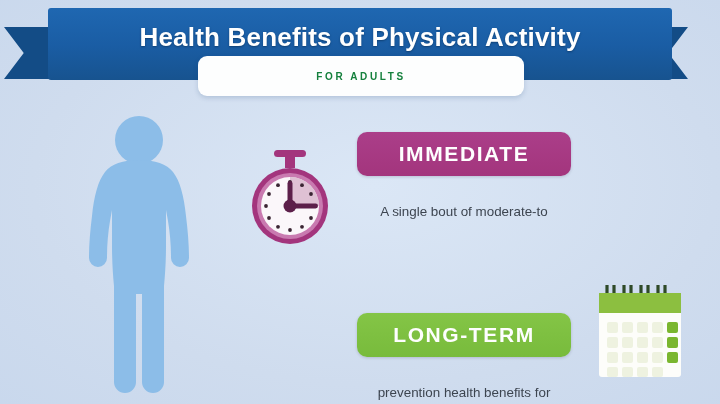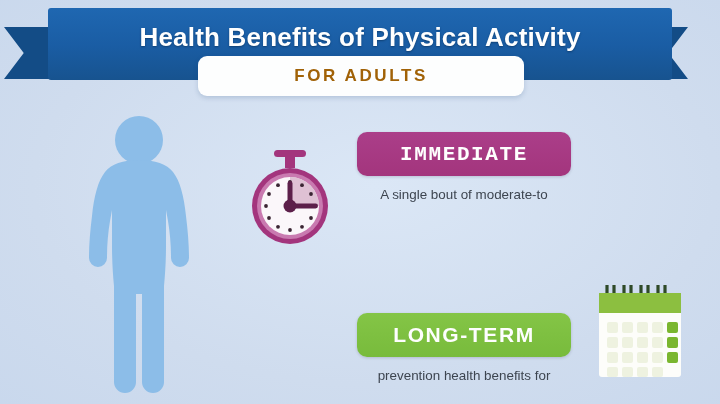--- a/index.html
+++ b/index.html
@@ -84,22 +84,22 @@
     left: 198px; top: 56px;
     width: 326px; height: 40px;
     background: #fdfefe;
     border-radius: 9px;
     display: flex;
     align-items: center;
     justify-content: center;
     box-shadow: 0 2px 5px rgba(20,60,110,0.18);
   }
   #adults-label {
-    color: #a16207;
-    font-size: 17px;
+    color: #15803d;
+    font-size: 10px;
     font-weight: bold;
     letter-spacing: 2.6px;
   }
 
   
   #person-figure {
     position: absolute;
     left: 78px; top: 112px;
     width: 132px; height: 286px;
   }
@@ -137,25 +137,25 @@
     justify-content: center;
     box-shadow: 0 1px 3px rgba(40,30,60,0.18);
   }
   .badge-label {
     color: #fefefe;
     font-size: 21px;
     font-weight: bold;
     letter-spacing: 1.6px;
     white-space: nowrap;
   }
-  #badge-immediate { background: linear-gradient(180deg, #ab3e89 0%, #a3357d 100%); font-family: Liberation Mono, monospace; }
+  #badge-immediate { background: linear-gradient(180deg, #ab3e89 0%, #a3357d 100%); }
   #badge-longterm  { background: linear-gradient(180deg, #84c546 0%, #78bb3c 100%); margin-top: 43px; }
 
   .benefit-body {
-    margin-top: 9px;
+    margin-top: 26px;
     text-align: center;
     color: #3d4550;
     font-size: 13.4px;
     line-height: 19.5px;
   }
   .benefit-body div { white-space: nowrap; }
 </style>
 </head>
 <body>
 

